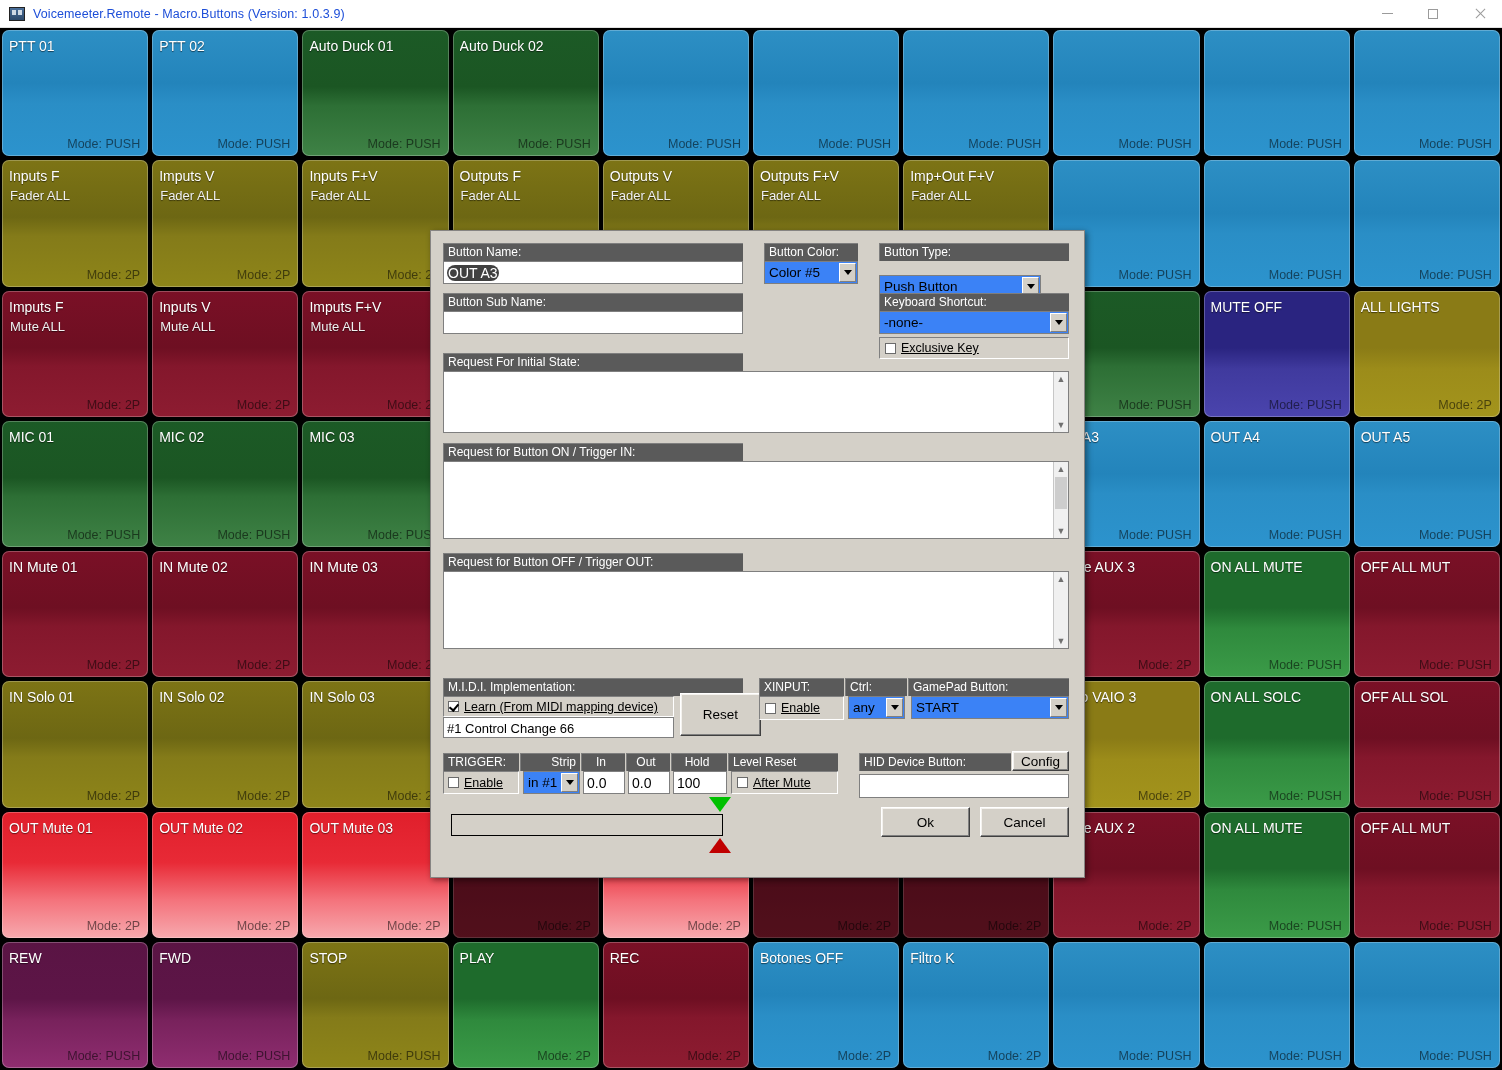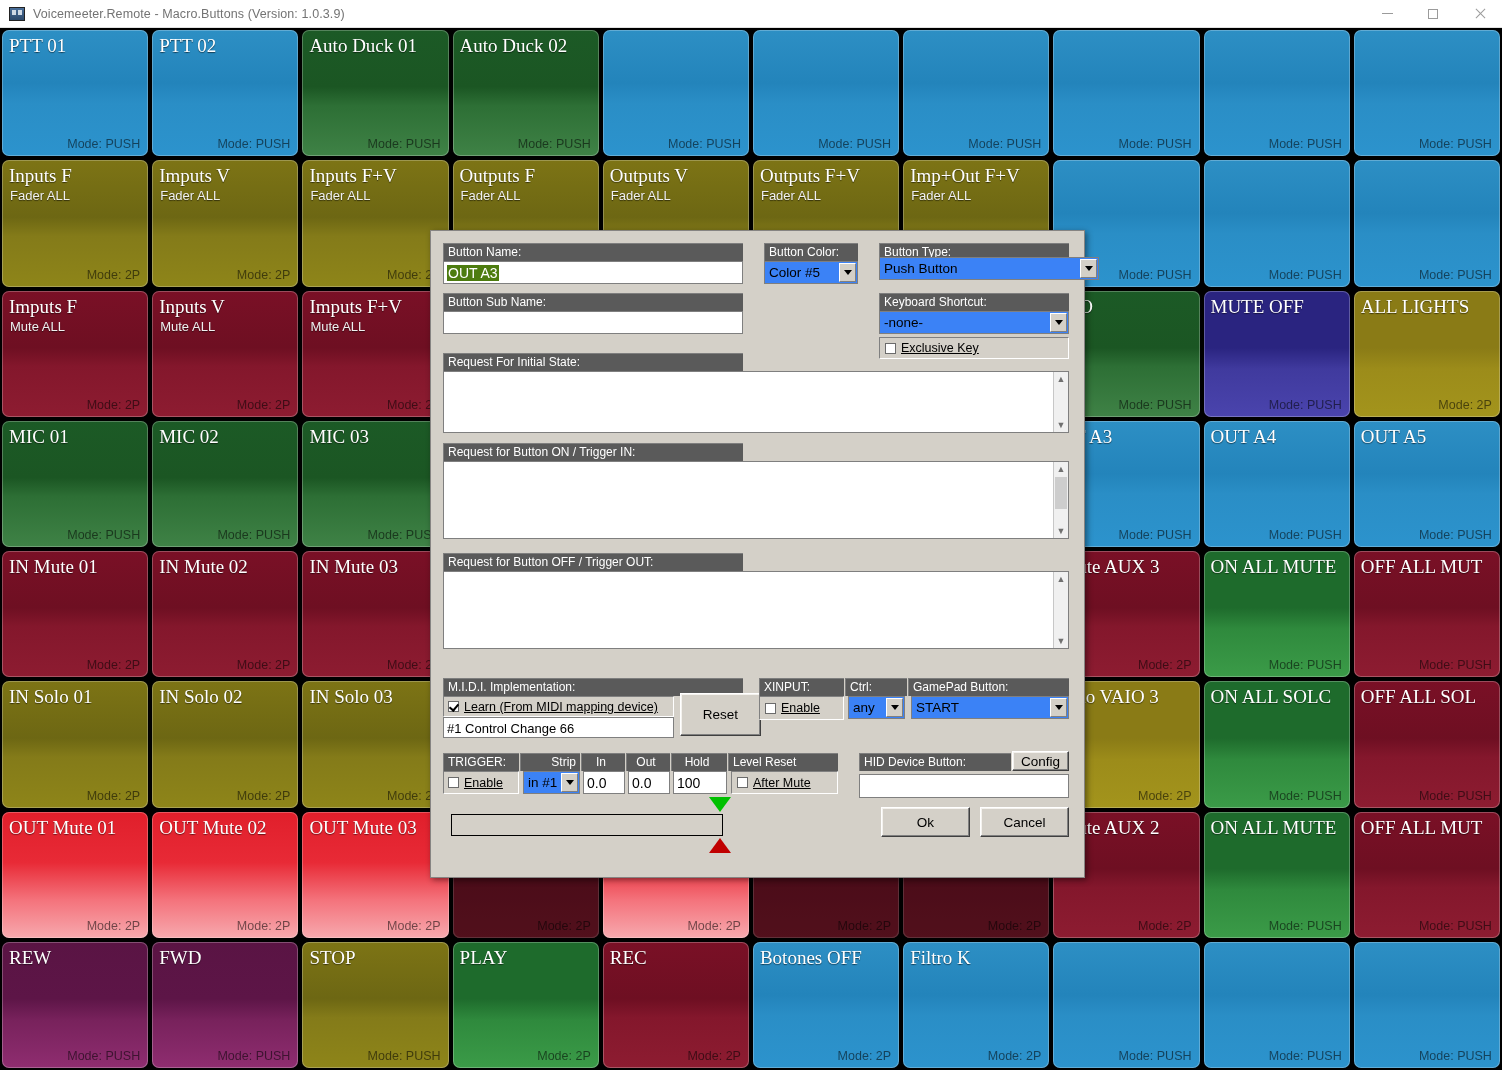--- a/index.html
+++ b/index.html
@@ -21,21 +21,21 @@
     width: 16px; height: 14px; margin-left: 9px; margin-right: 8px;
     background: linear-gradient(#4a6f9a,#2d4a6b);
     border: 1px solid #222; position: relative; flex: none;
   }
   #app-icon::before, #app-icon::after {
     content:""; position:absolute; top:2px; width:4px; height:5px; background:#cfd9e4;
   }
   #app-icon::before { left:2px; }
   #app-icon::after  { left:8px; }
   #title-text {
-    font-size: 12.5px; color: #737373; letter-spacing: .1px; white-space: nowrap;
+    font-size: 12.5px; color: #1d4ed8; letter-spacing: .1px; white-space: nowrap;
   }
   .wbtn {
     width: 46px; height: 28px; display:flex; align-items:center; justify-content:center;
     color: #9b9b9b; font-size: 13px; flex: none;
   }
   #win-controls { margin-left:auto; display:flex; }
   .glyph-min { width:11px; height:1px; background:#9b9b9b; display:block; }
   .glyph-max { width:10px; height:10px; border:1px solid #9b9b9b; display:block; }
   .glyph-close { position:relative; width:11px; height:11px; display:block; }
   .glyph-close::before, .glyph-close::after {
@@ -55,24 +55,23 @@
   .pad {
     position: relative;
     margin: 2px;
     border-radius: 7px;
     overflow: hidden;
     box-shadow: inset 0 0 0 1px rgba(255,255,255,.25);
     cursor: pointer;
   }
   .pad .pad-title {
     position:absolute; left:7px; top:5px; right:4px;
-    font-size: 19px; color:#fff; white-space:nowrap; overflow:hidden;
+    font-size: 14px; color:#fff; white-space:nowrap; overflow:hidden;
     text-shadow: 0 1px 1px rgba(0,0,0,.55);
     line-height: 22px;
-    font-family: Liberation Serif, serif;
   }
   .pad .pad-sub {
     position:absolute; left:8px; top:28px; right:4px;
     font-size: 13px; color:#f0f0f0; white-space:nowrap; overflow:hidden;
     text-shadow: 0 1px 1px rgba(0,0,0,.55);
   }
   .pad .pad-mode {
     position:absolute; right:8px; bottom:5px;
     font-size: 12.5px; color:rgba(0,0,0,.55); white-space:nowrap;
   }
@@ -493,36 +492,36 @@
     </div>
   </div>
 
 <div id="dialog">
 
 
   <div id="dlg-body">
 
     <div class="lbl" style="position:absolute;left:12px;top:12px;width:300px;">Button Name:</div>
     <div class="field" style="position:absolute;left:12px;top:30px;width:300px;">
-      <span style="background:#4d7c0f;color:#fff;padding:0 1px;">OUT A3</span>
+      <span style="background:#404040;color:#fff;padding:0 1px;border-radius:8px;">OUT A3</span>
     </div>
 
     <div class="lbl" style="position:absolute;left:12px;top:62px;width:300px;">Button Sub Name:</div>
     <div class="field" style="position:absolute;left:12px;top:80px;width:300px;"></div>
 
     <div class="lbl" style="position:absolute;left:333px;top:12px;width:94px;">Button Color:</div>
     <div class="sel" style="position:absolute;left:333px;top:30px;width:94px;">
       <span>Color #5</span>
       <span class="arrow">
           <i></i>
         </span>
     </div>
 
     <div class="lbl" style="position:absolute;left:448px;top:12px;width:190px;">Button Type:</div>
-    <div class="sel" style="position:absolute;left:448px;top:26px;width:220px;">
+    <div class="sel" style="position:absolute;left:448px;top:44px;width:162px;">
       <span>Push Button</span>
       <span class="arrow">
           <i></i>
         </span>
     </div>
 
     <div class="lbl" style="position:absolute;left:448px;top:62px;width:190px;">Keyboard Shortcut:</div>
     <div class="sel" style="position:absolute;left:448px;top:80px;width:190px;">
       <span>-none-</span>
       <span class="arrow">

